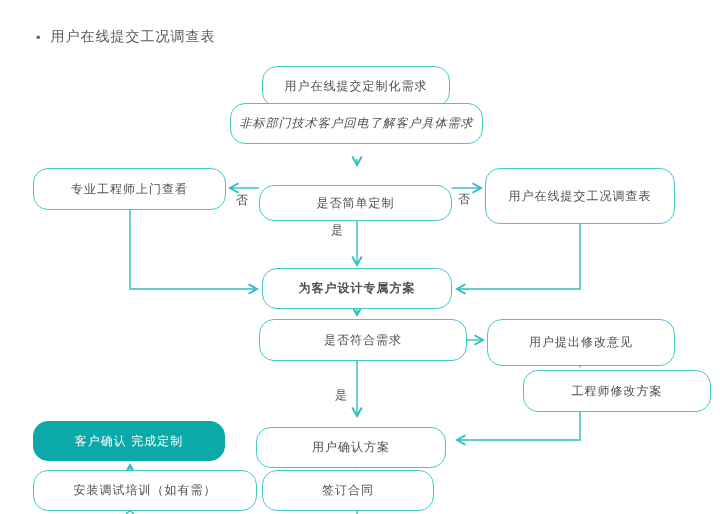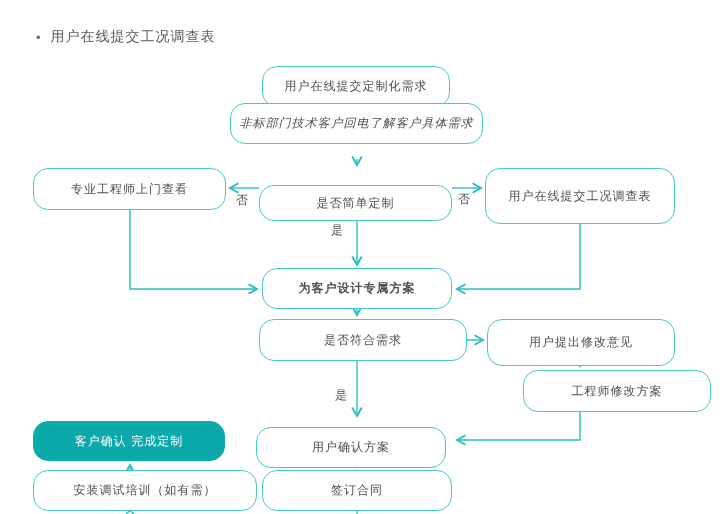--- a/index.html
+++ b/index.html
@@ -88,21 +88,21 @@
   <div class="node" style="left:262px;top:268px;width:190px;height:41px;font-weight:bold;">为客户设计专属方案</div>
 
   <div class="node" style="left:259px;top:319px;width:208px;height:42px;">是否符合需求</div>
 
   <div class="node" style="left:487px;top:319px;width:188px;height:47px;">用户提出修改意见</div>
 
   <div class="node" style="left:487px;top:370px;width:188px;height:42px;margin-left:36px;">工程师修改方案</div>
 
   <div class="node" style="left:256px;top:420px;width:190px;height:41px;margin-top:7px;">用户确认方案</div>
 
-  <div class="node" style="left:262px;top:470px;width:190px;height:41px;">签订合同</div>
+  <div class="node" style="left:262px;top:470px;width:172px;height:41px;">签订合同</div>
 
   <div class="node filled" style="left:33px;top:421px;width:192px;height:40px;">客户确认 完成定制</div>
 
   <div class="node" style="left:33px;top:470px;width:224px;height:41px;">安装调试培训（如有需）</div>
 
   <div class="edge-label" style="left:236px;top:193px;">否</div>
 
   <div class="edge-label" style="left:458px;top:192px;">否</div>
 
   <div class="edge-label" style="left:331px;top:223px;">是</div>

